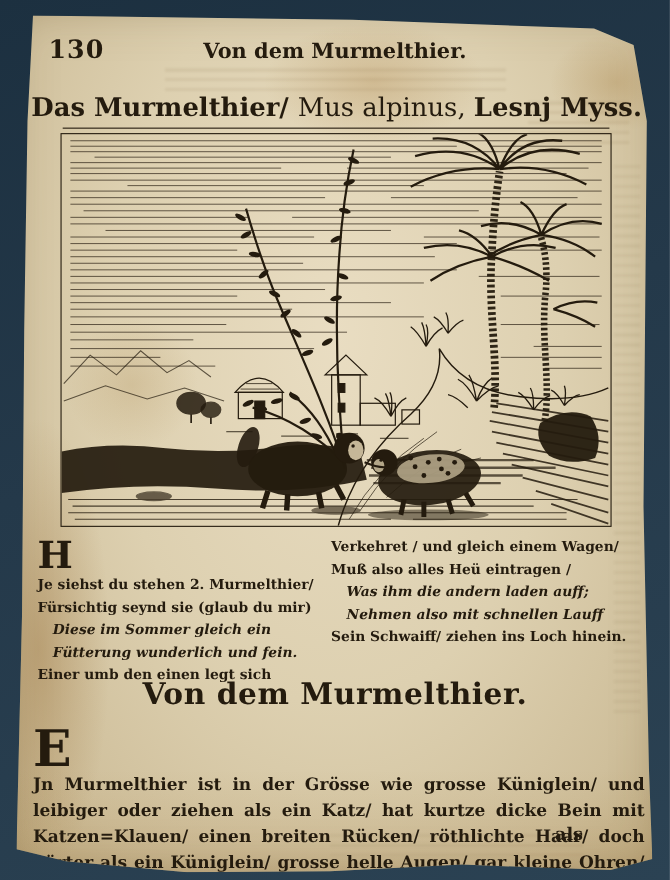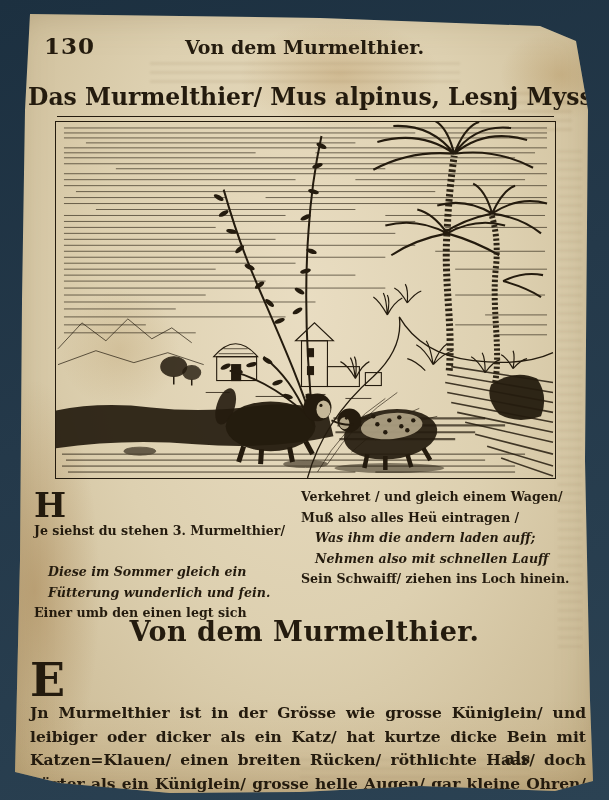--- a/index.html
+++ b/index.html
@@ -14,21 +14,21 @@
     background:radial-gradient(ellipse at 50% 38%, #e9ddc2 0%, #ddd0b0 48%, #cfbf9b 80%, #c1ae85 100%);
     box-shadow:inset 0 0 46px rgba(110,85,45,.5);
   }
   .stain{position:absolute; border-radius:50%; pointer-events:none;}
   .ghost{position:absolute; pointer-events:none; opacity:.55; filter:blur(1.1px);
     background:repeating-linear-gradient(180deg, rgba(115,88,50,.16) 0 3px, rgba(0,0,0,0) 3px 9px);}
   .txt{position:absolute; font-weight:bold; white-space:nowrap;}
   #page-number{left:44px; top:32px; font-size:23px; letter-spacing:1px;}
   #running-header{left:0; right:0; top:36px; text-align:center; font-size:19px; position:absolute; font-weight:bold;}
   #title{position:absolute; left:28px; top:83px; width:556px; text-align:center; font-size:23.5px; font-weight:bold; white-space:nowrap;}
-  #title .rm{font-weight:700;}
+  #title .rm{font-weight:400;}
   #rule-top{position:absolute; left:57px; top:116px; width:497px; height:1.4px; background:#241b0e;}
   #engraving{position:absolute; left:55px; top:121px; width:501px; height:358px; border:1.6px solid #241b0e; box-sizing:border-box;}
   #engraving svg{display:block; width:100%; height:100%;}
   .verse{position:absolute; top:487px; width:278px; font-size:12.6px; line-height:20.6px; font-weight:bold;}
   .verse span{white-space:nowrap;}
   #verse-left{left:34px;}
   #verse-right{left:301px;}
   .verse .ind{margin-left:14px;font-style:italic;}
   .initial{float:left; font-weight:bold;}
   #verse-left .initial{font-size:34px; line-height:32px; margin:2px 6px 0 0;}
@@ -182,37 +182,37 @@
           <ellipse cx="289" cy="303" rx="5" ry="6" fill="#d7c9a7" opacity=".8"></ellipse>
           <circle cx="291" cy="298" r="1.5" fill="#241b0e"></circle>
           <path d="M312 334 l-3 14 M330 336 l0 14 M352 334 l4 13 M368 328 l7 12" stroke="#241b0e" stroke-width="4.5" fill="none"></path>
           <ellipse cx="334" cy="348" rx="55" ry="5" fill="#241b0e" opacity=".5"></ellipse>
           <path d="M276 300 q14 6 22 4" stroke="#241b0e" stroke-width="2" fill="none"></path>
         </g>
       </svg>
     </div>
 
     <div class="verse" id="verse-left">
-      <span class="initial">H</span><span>Je siehst du stehen 3. Murmelthier/</span><br>
-      <br>
+      <span class="initial">H</span><span>Je siehst du stehen 2. Murmelthier/</span><br>
+      <span>Fürsichtig seynd sie (glaub du mir)</span><br>
       <span class="ind">Diese im Sommer gleich ein</span><br>
       <span class="ind">Fütterung wunderlich und fein.</span><br>
       <span>Einer umb den einen legt sich</span><br>
     </div>
     <div class="verse" id="verse-right">
       <span>Verkehret / und gleich einem Wagen/</span><br>
       <span>Muß also alles Heü eintragen /</span><br>
       <span class="ind">Was ihm die andern laden auff;</span><br>
       <span class="ind">Nehmen also mit schnellen Lauff</span><br>
       <span>Sein Schwaiff/ ziehen ins Loch hinein.</span><br>
     </div>
 
     <div id="section-heading">Von dem Murmelthier.</div>
     <div id="paragraph">
       <span class="initial">E</span><span class="pline">Jn Murmelthier ist in der Grösse wie grosse Küniglein/ und</span><br>
-      <span class="pline">leibiger oder dicker als ein Katz/ hat kurtze dicke Bein mit</span><br>
+      <span class="pline">leibiger oder ziehen als ein Katz/ hat kurtze dicke Bein mit</span><br>
       <span class="pline">Katzen=Klauen/ einen breiten Rücken/ röthlichte Haar/ doch</span><br>
       <span class="pline">härter als ein Küniglein/ grosse helle Augen/ gar kleine Ohren/</span><br>
     </div>
     <div id="catchword">als</div>
 
   </div>
 </div>
 
 </body></html>

